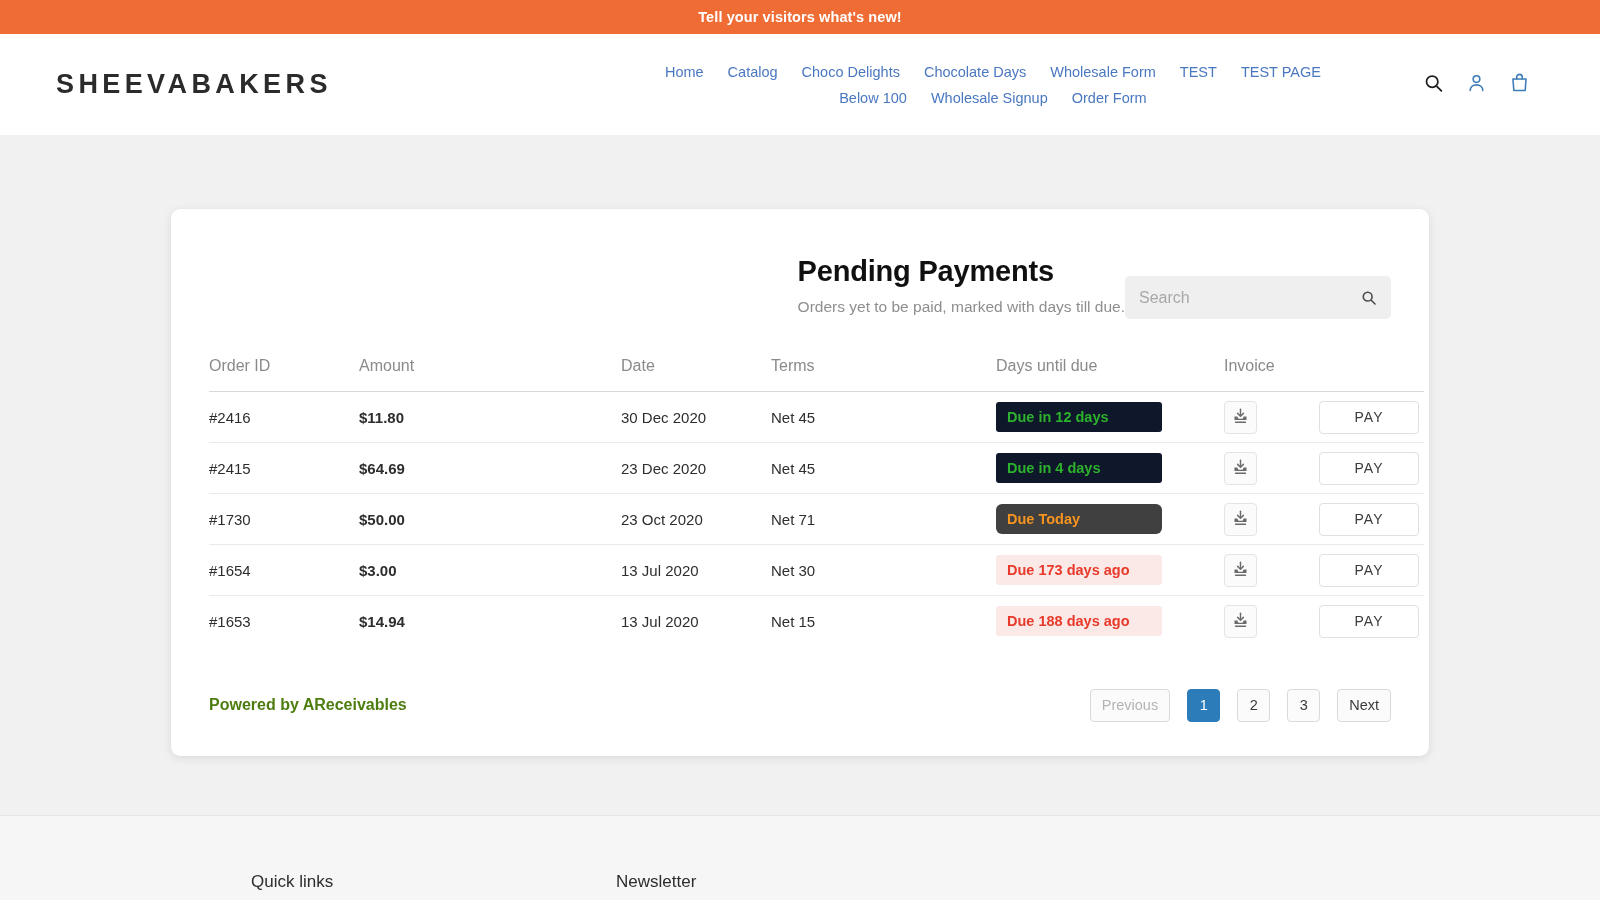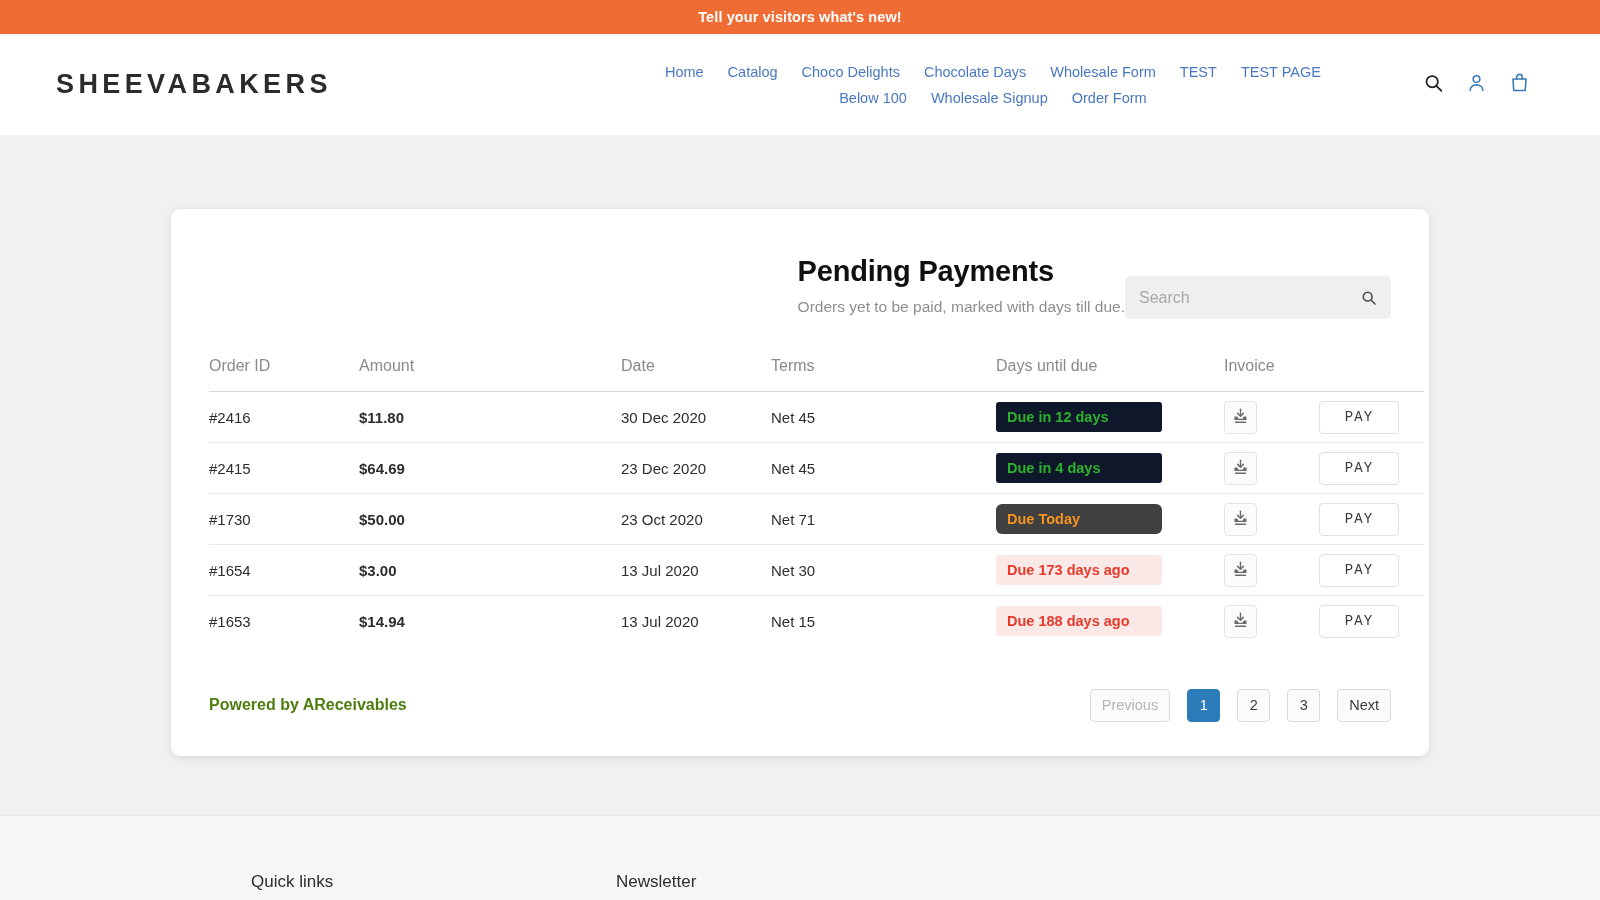--- a/index.html
+++ b/index.html
@@ -186,29 +186,29 @@
   .inv-btn {
     width: 33px; height: 33px;
     background: #fbfbfb;
     border: 1px solid #e4e4e4;
     border-radius: 4px;
     display: flex; align-items: center; justify-content: center;
     cursor: pointer;
     padding: 0;
   }
   .pay-btn {
-    width: 80px; height: 33px;
+    width: 100px; height: 33px;
     background: #ffffff;
     border: 1px solid #e0e0e0;
     border-radius: 4px;
     font-size: 14px;
     letter-spacing: 1.1px;
     color: #3b3b3b;
     cursor: pointer;
-    font-family: Liberation Mono, monospace;
+    font-family: Liberation Sans, sans-serif;
   }
 
   
   .card-foot {
     display: flex;
     align-items: center;
     justify-content: space-between;
     margin-top: 42px;
   }
   .powered {

